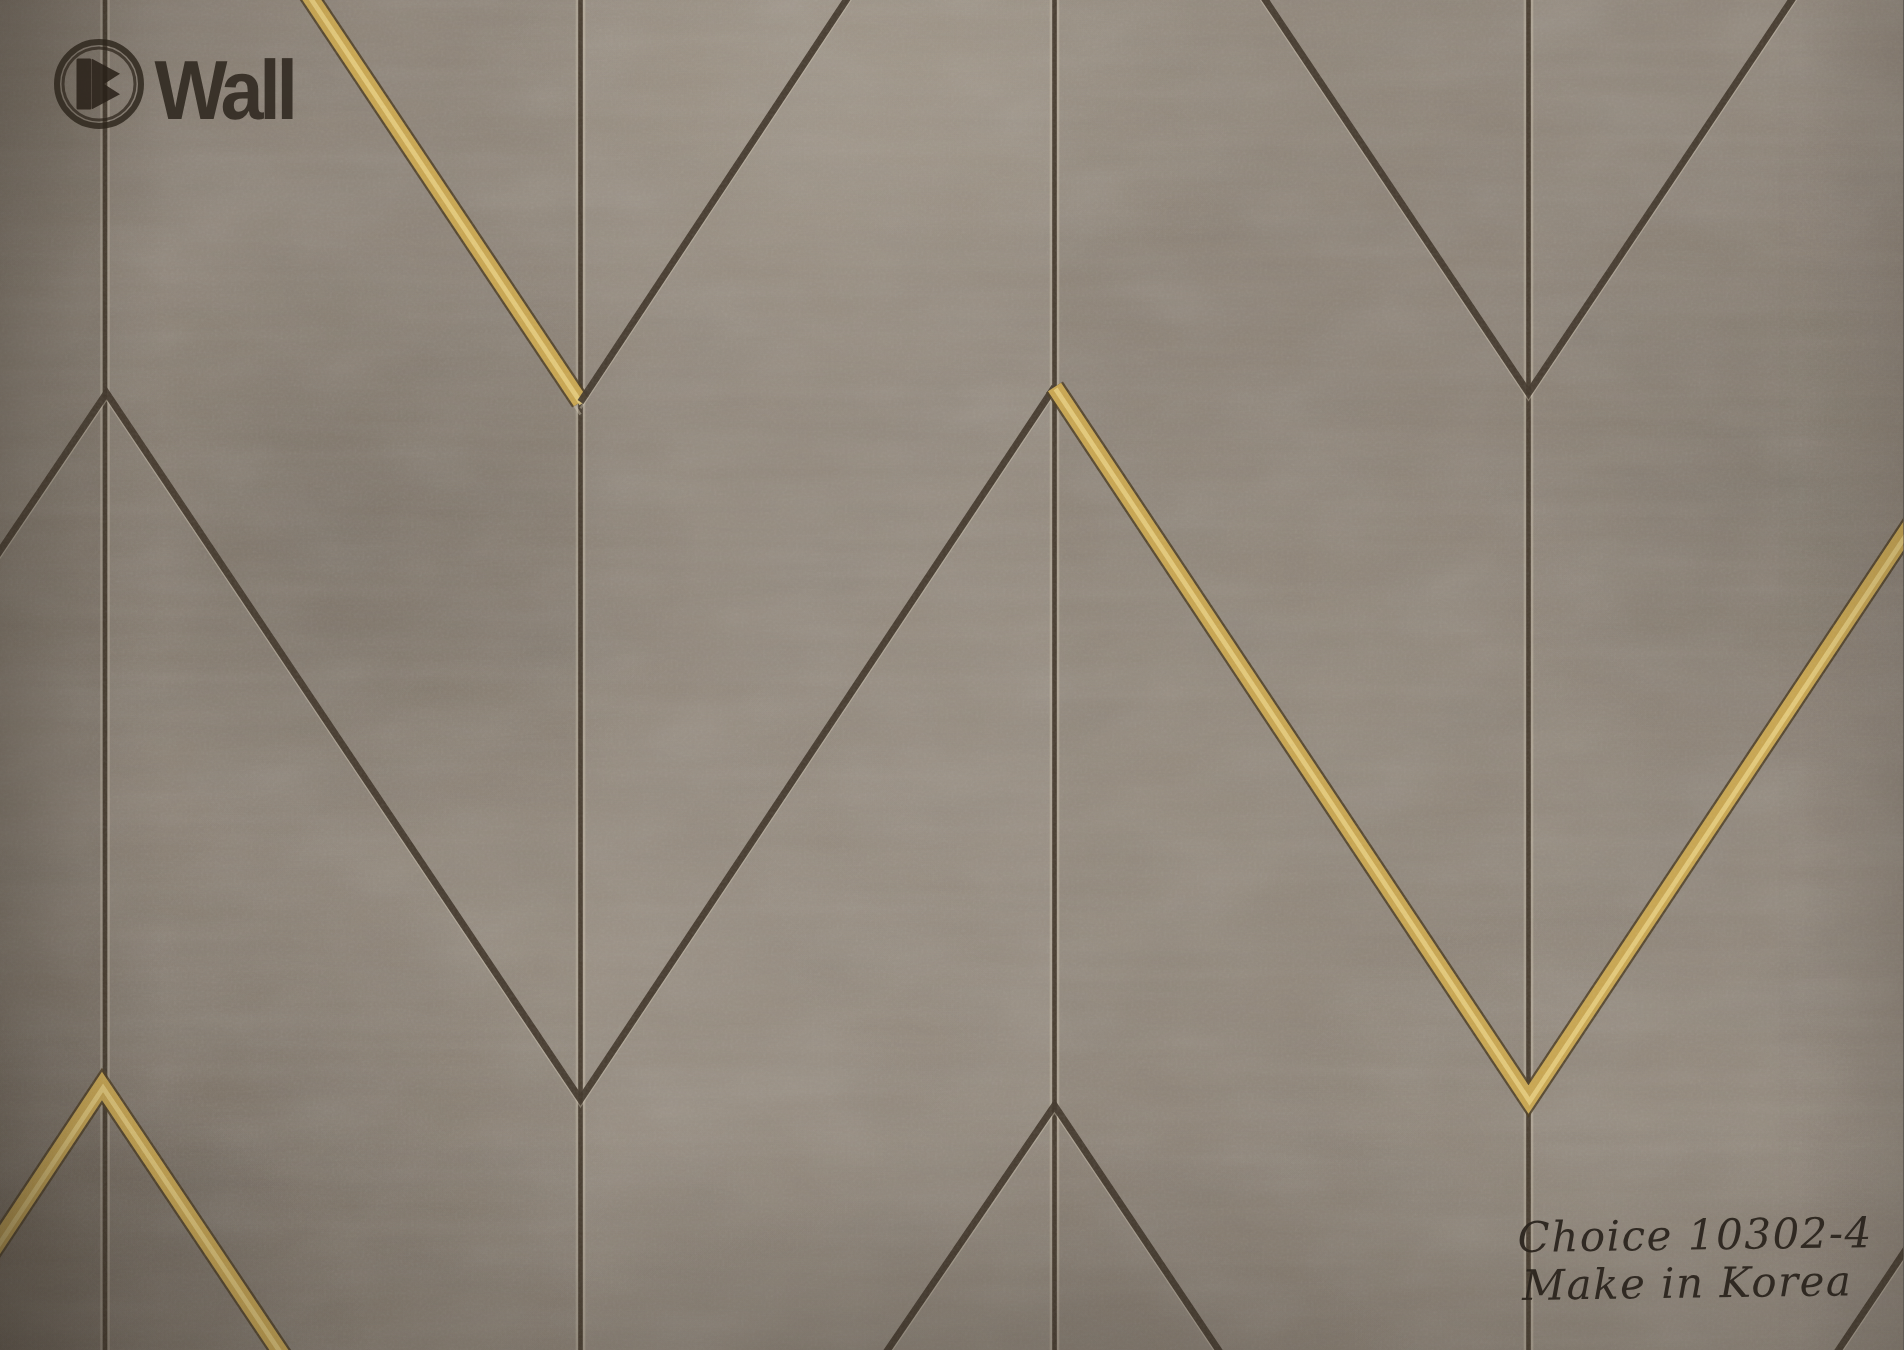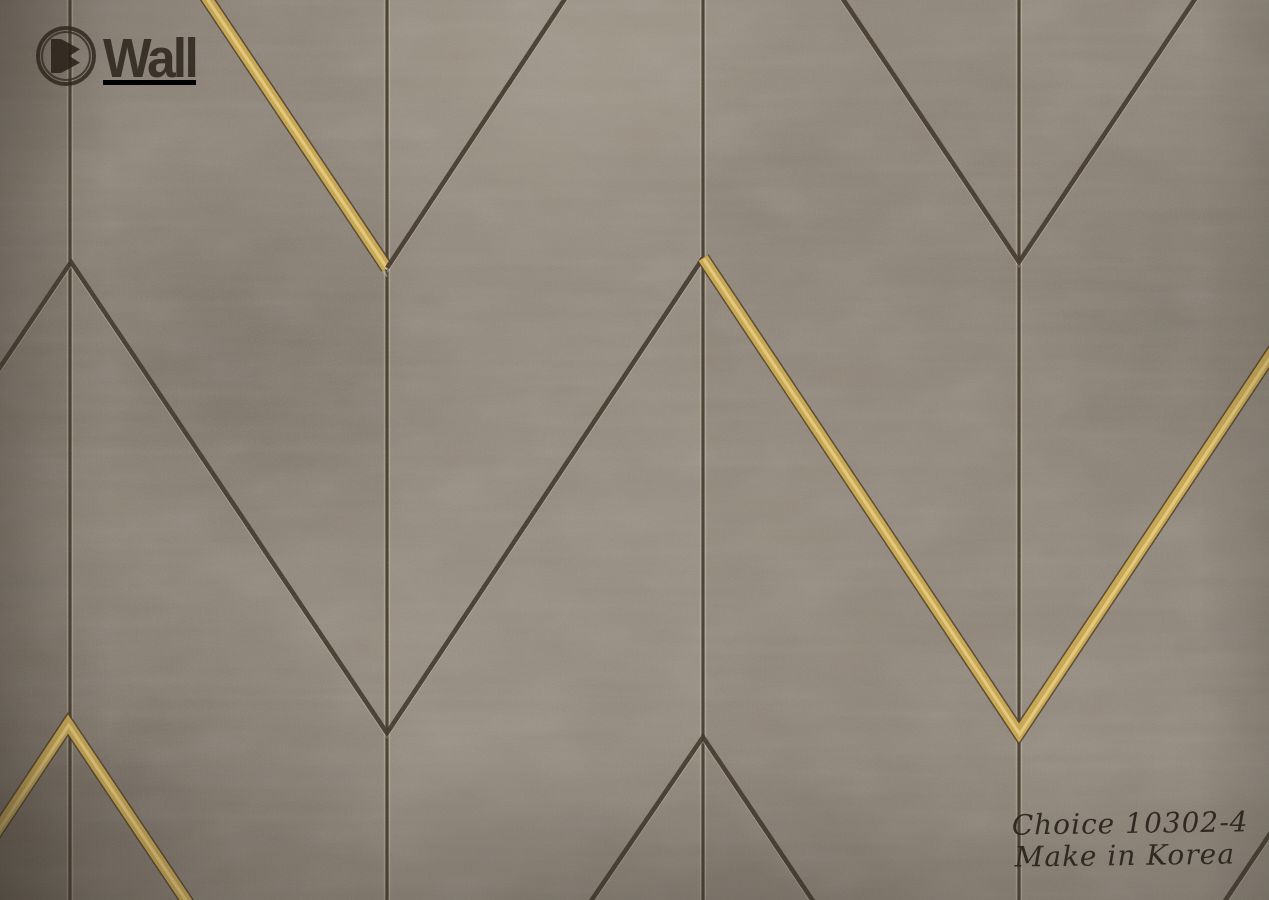--- a/index.html
+++ b/index.html
@@ -29,21 +29,21 @@
     background:
       radial-gradient(420px 380px at -3% 105%, rgba(47,40,32,0.38), transparent 70%),
       radial-gradient(520px 280px at 50% 110%, rgba(47,40,32,0.18), transparent 70%),
       radial-gradient(380px 300px at -2% -2%, rgba(47,40,32,0.22), transparent 72%),
       linear-gradient(90deg, rgba(44,38,30,0.28), rgba(44,38,30,0.10) 55px, rgba(0,0,0,0) 110px),
       linear-gradient(270deg, rgba(44,38,30,0.15), rgba(0,0,0,0) 70px),
       linear-gradient(0deg, rgba(44,38,30,0.16), rgba(0,0,0,0) 150px);
   }
   .logo {
     position: absolute; left: 36px; top: 26px; z-index: 3;
-    display: flex; align-items: flex-start; text-decoration: underline;
+    display: flex; align-items: flex-end;
   }
   .logo-circle {
     position: relative; width: 52px; height: 52px;
     border: 4px solid rgba(44,36,27,0.82); border-radius: 50%;
     box-sizing: content-box;
   }
   .logo-circle .inner-ring {
     position: absolute; inset: 1px; border: 2px solid rgba(44,36,27,0.72); border-radius: 50%;
   }
   .k-bar {

